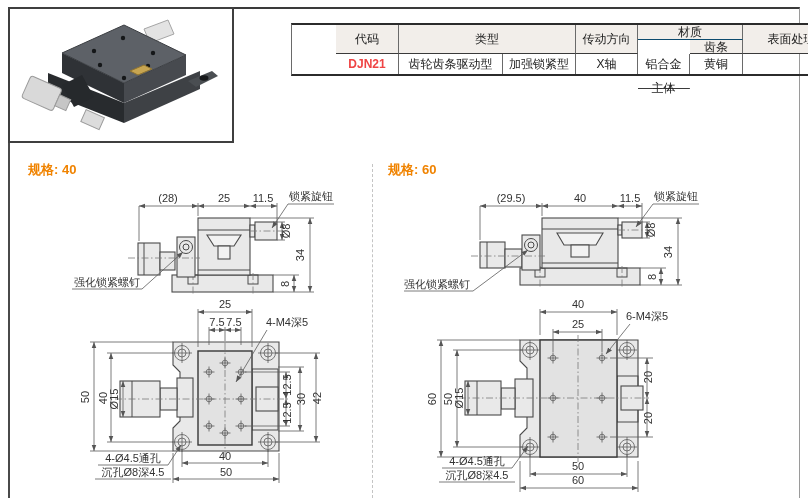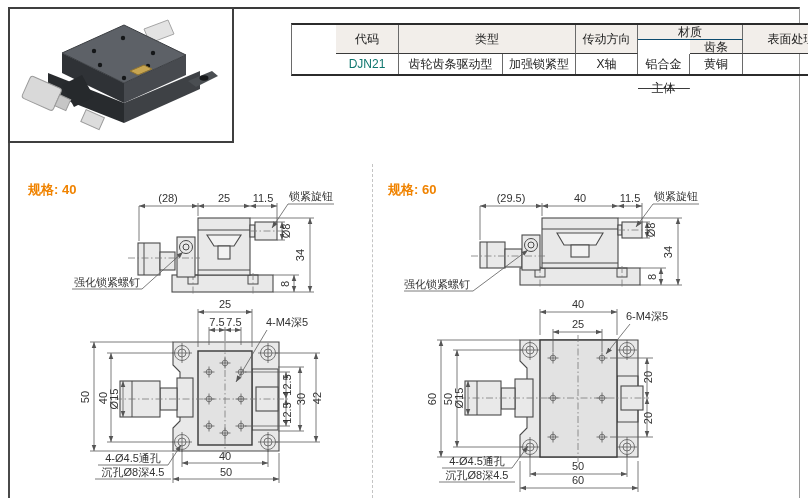--- a/index.html
+++ b/index.html
@@ -23,22 +23,22 @@
   .hb{border-bottom:1px solid #3a3a3a;}
   .mh{border-bottom:1px solid #0c4a6e;}
   .code-h{grid-column:1;grid-row:1/3;}
   .type-h{grid-column:2/4;grid-row:1/3;}
   .drive-h{grid-column:4;grid-row:1/3;}
   .mat-h{grid-column:5/7;grid-row:1;}
   .body-h{grid-column:5;grid-row:2;margin-top:48px;}
   .rack-h{grid-column:6;grid-row:2;text-align:right;}
   .surf-h{grid-column:7;grid-row:1/3;}
   .dr{grid-row:3;}
-  .code-cell{color:#0f766e;font-weight:normal;}
-  .sec-title{position:absolute;color:#F08300;font-weight:bold;font-size:13px;margin-top:20px;}
+  .code-cell{color:#ef4444;font-weight:bold;}
+  .sec-title{position:absolute;color:#F08300;font-weight:bold;font-size:13px;}
   .t40{left:28px;top:161px;}
   .t60{left:388px;top:161px;text-align:right;}
   .divider{position:absolute;left:372px;top:164px;bottom:0;width:0;border-left:1px dashed #c4c4c4;}
   svg.drawing{position:absolute;overflow:visible;}
   #svg40{left:20px;top:185px;}
   #svg60{left:385px;top:185px;}
   .ol{fill:#e9e9e9;stroke:#4a4a4a;stroke-width:1.1;}
   .ol2{fill:#e2e2e2;stroke:#383838;stroke-width:1.4;}
   .wh{fill:#f2f2f2;stroke:#4a4a4a;stroke-width:1.1;}
   .ln{stroke:#4a4a4a;stroke-width:1;fill:none;}

